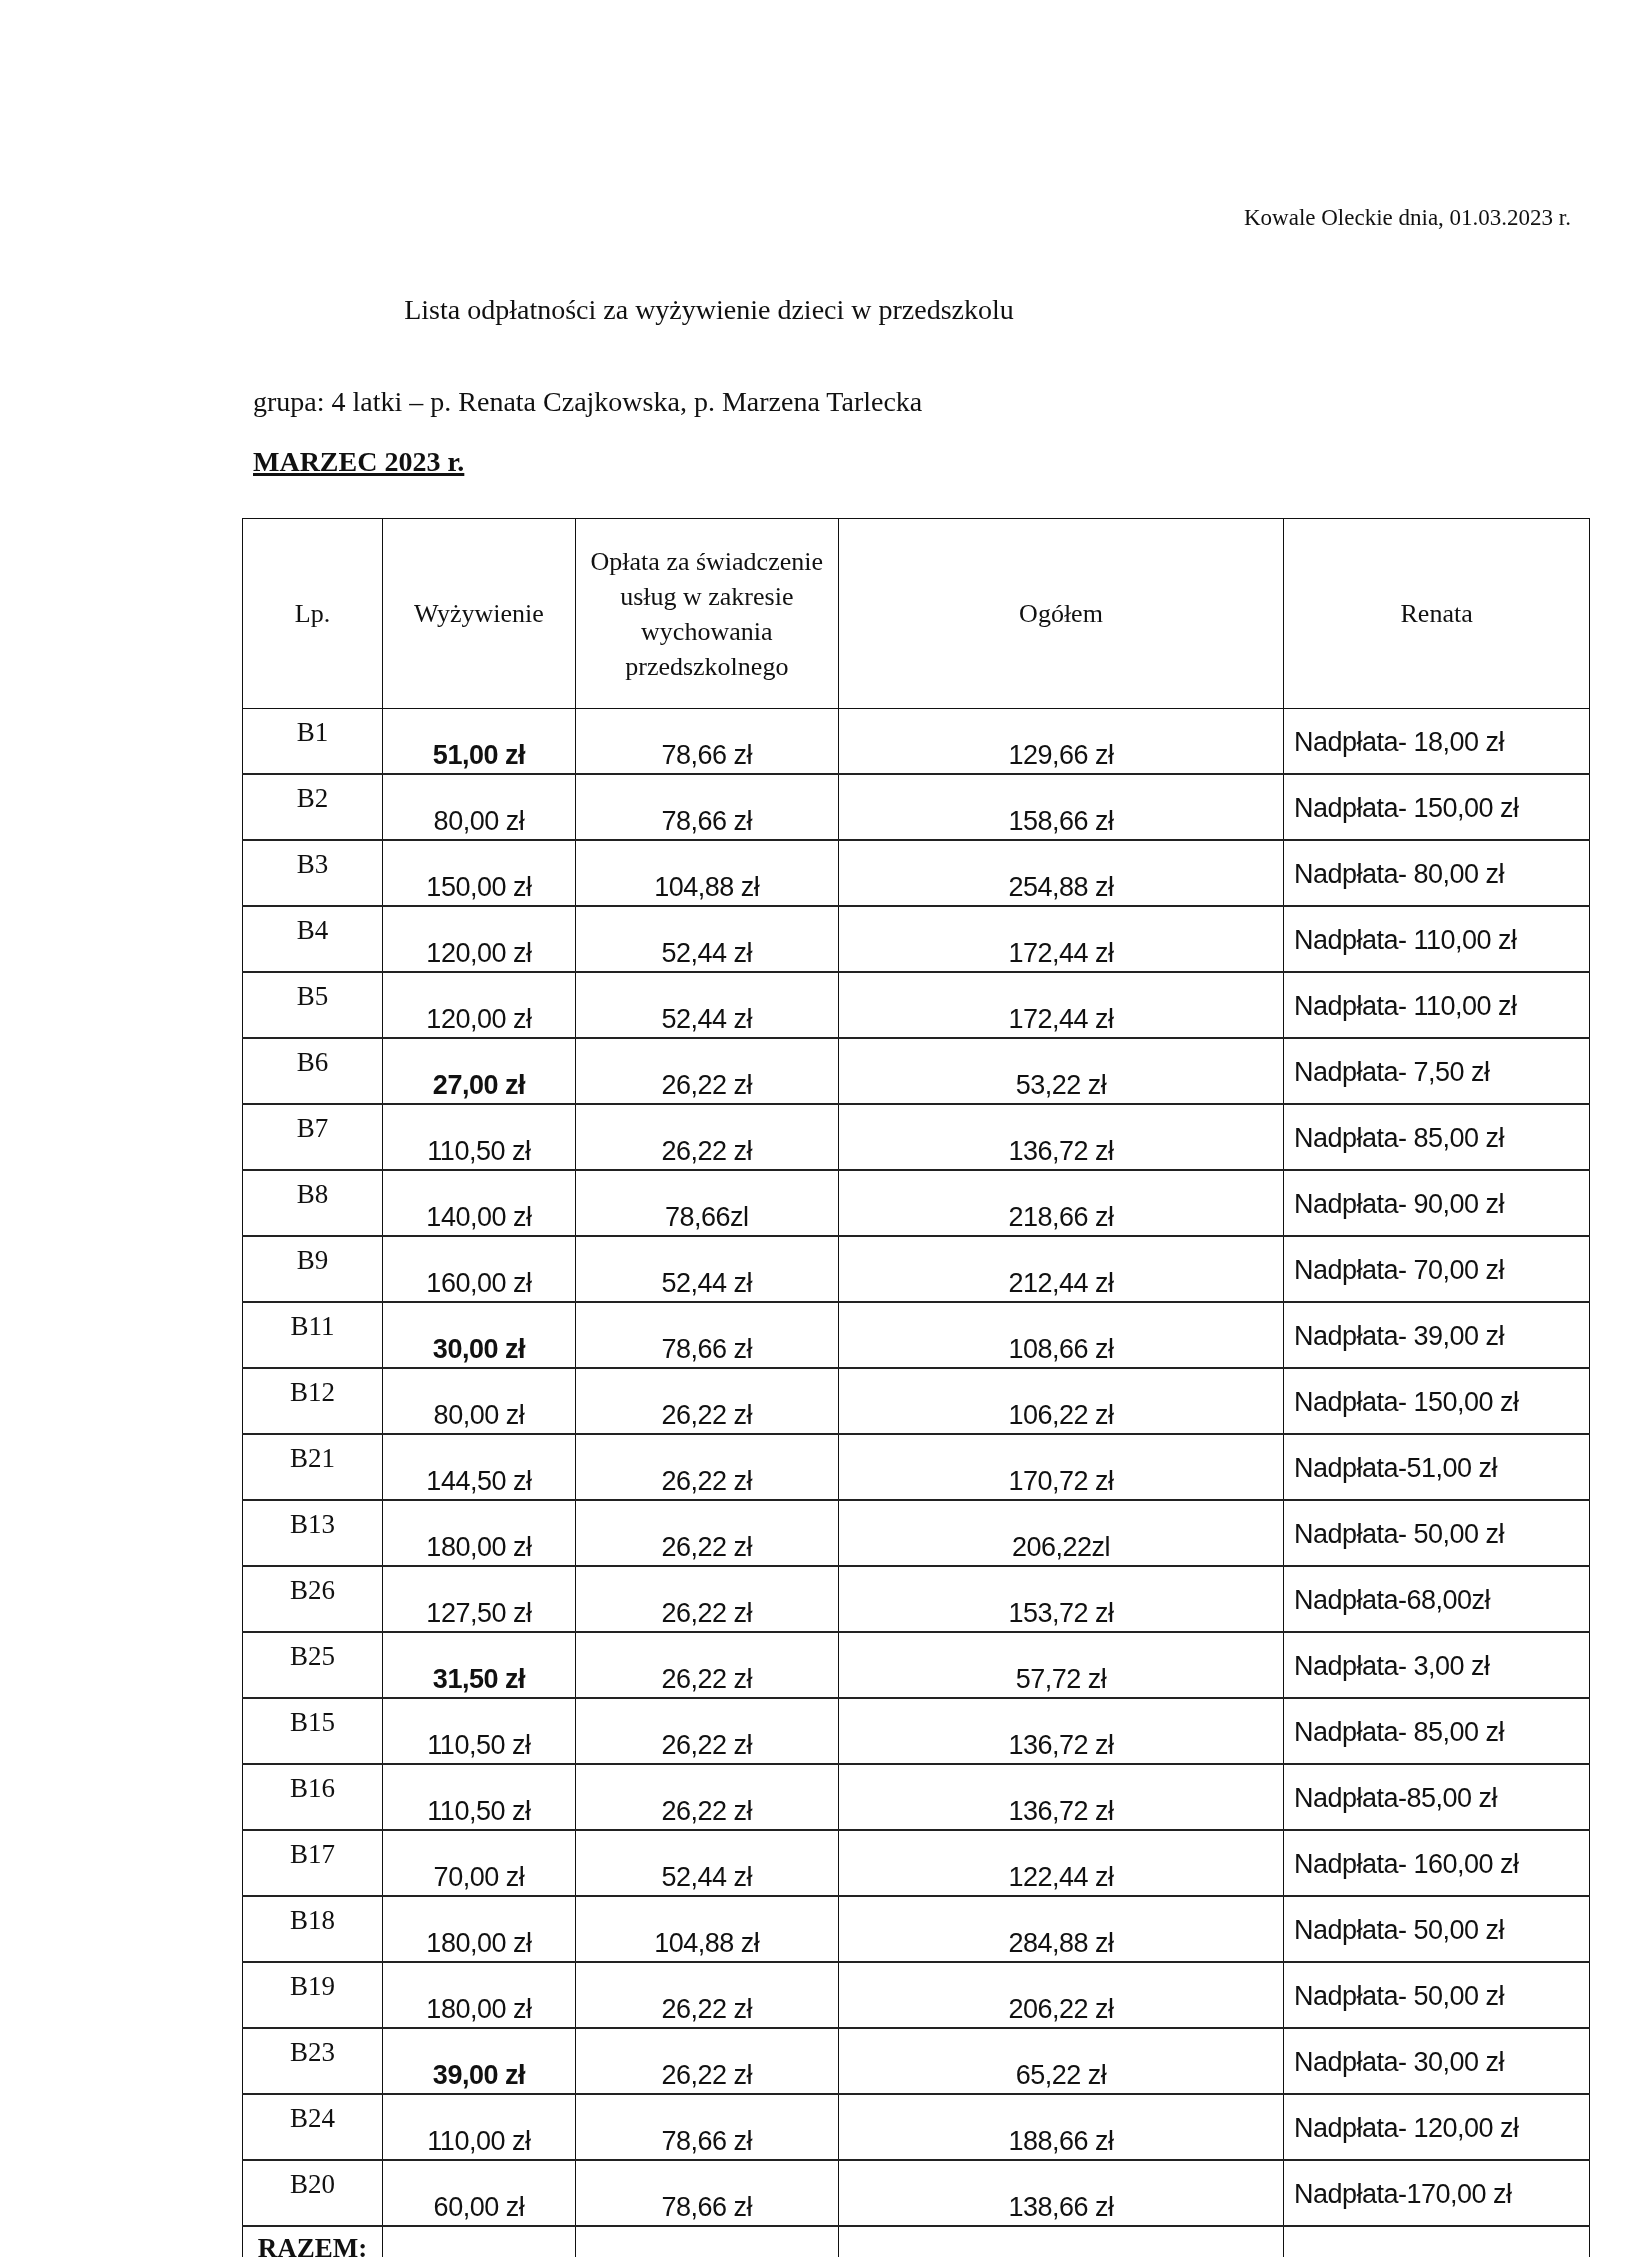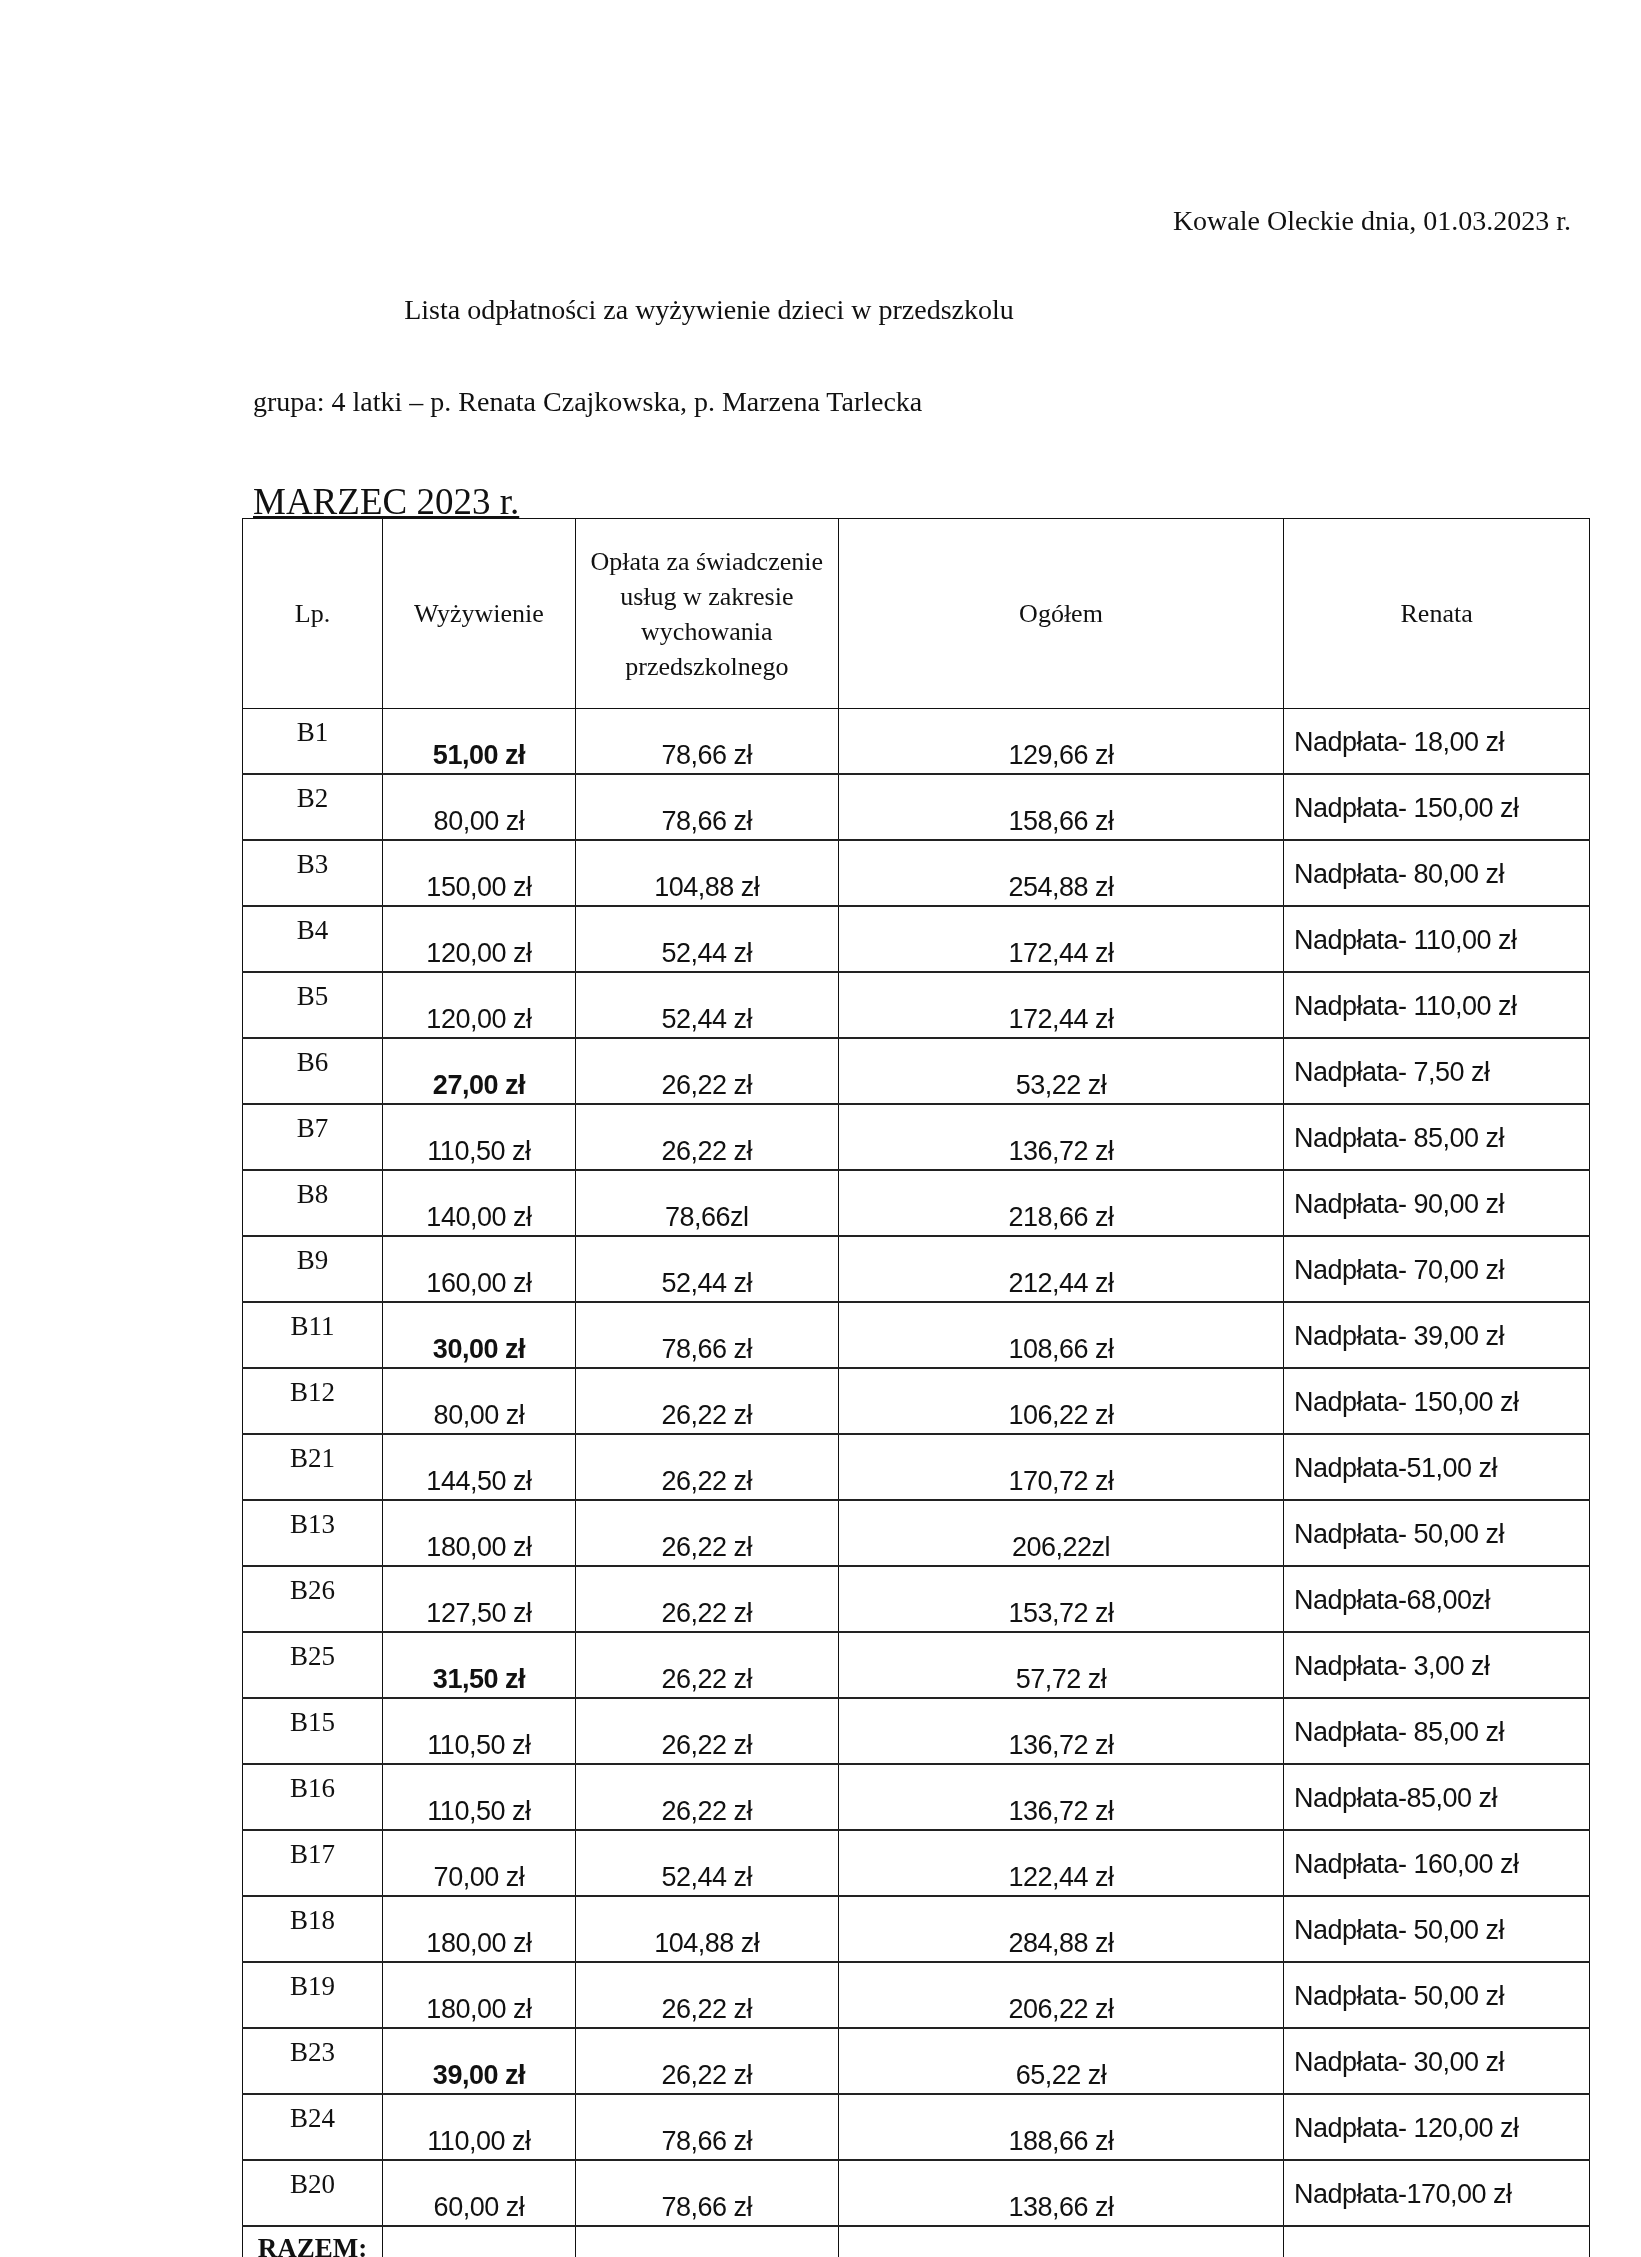--- a/index.html
+++ b/index.html
@@ -1,20 +1,20 @@
 <!DOCTYPE html>
 <html><head>
 <meta charset="utf-8">
 <style>
   html, body { margin:0; padding:0; background:#fff; }
   body { width:1641px; height:2257px; position:relative; font-family:"Liberation Serif", serif; color:#111; }
-  .date { position:absolute; top:205px; right:70px; font-size:28px; }
+  .date { position:absolute; top:205px; right:70px; font-size:23px; }
   .title { position:absolute; top:294px; left:0; width:1418px; text-align:center; font-size:28px; }
   .group { position:absolute; top:386px; left:253px; font-size:28px; }
-  .month { position:absolute; top:446px; left:253px; font-size:37px; font-weight:normal; text-decoration:underline; text-decoration-thickness:2.9px;margin-top:34px; }
+  .month { position:absolute; top:446px; left:253px; font-size:28px; font-weight:bold; text-decoration:underline; text-decoration-thickness:2.9px; }
   table { position:absolute; top:518px; left:242px; width:1348px; border-collapse:collapse; }
   td, th { border:1.4px solid #111; padding:0; }
   tr.row td { border-bottom:2.9px solid #222; }
   th { font-family:"Liberation Serif", serif; font-weight:normal; font-size:26px; line-height:35px; height:189px; }
   col.c1 { width:140px; } col.c2 { width:193px; } col.c3 { width:263px; } col.c4 { width:446px; } col.c5 { width:306px; }
   td { height:49px; font-size:27px; }
   td.lp { font-family:"Liberation Serif", serif; text-align:center; vertical-align:top; padding-top:8px; }
   td.num { font-family:"Liberation Sans", sans-serif; text-align:center; vertical-align:bottom; padding-bottom:1.9px; letter-spacing:-0.5px; }
   td.note { font-family:"Liberation Sans", sans-serif; text-align:left; vertical-align:bottom; padding-left:9.7px; padding-bottom:15px; letter-spacing:-0.5px; }
   td.bold { font-weight:bold; }

